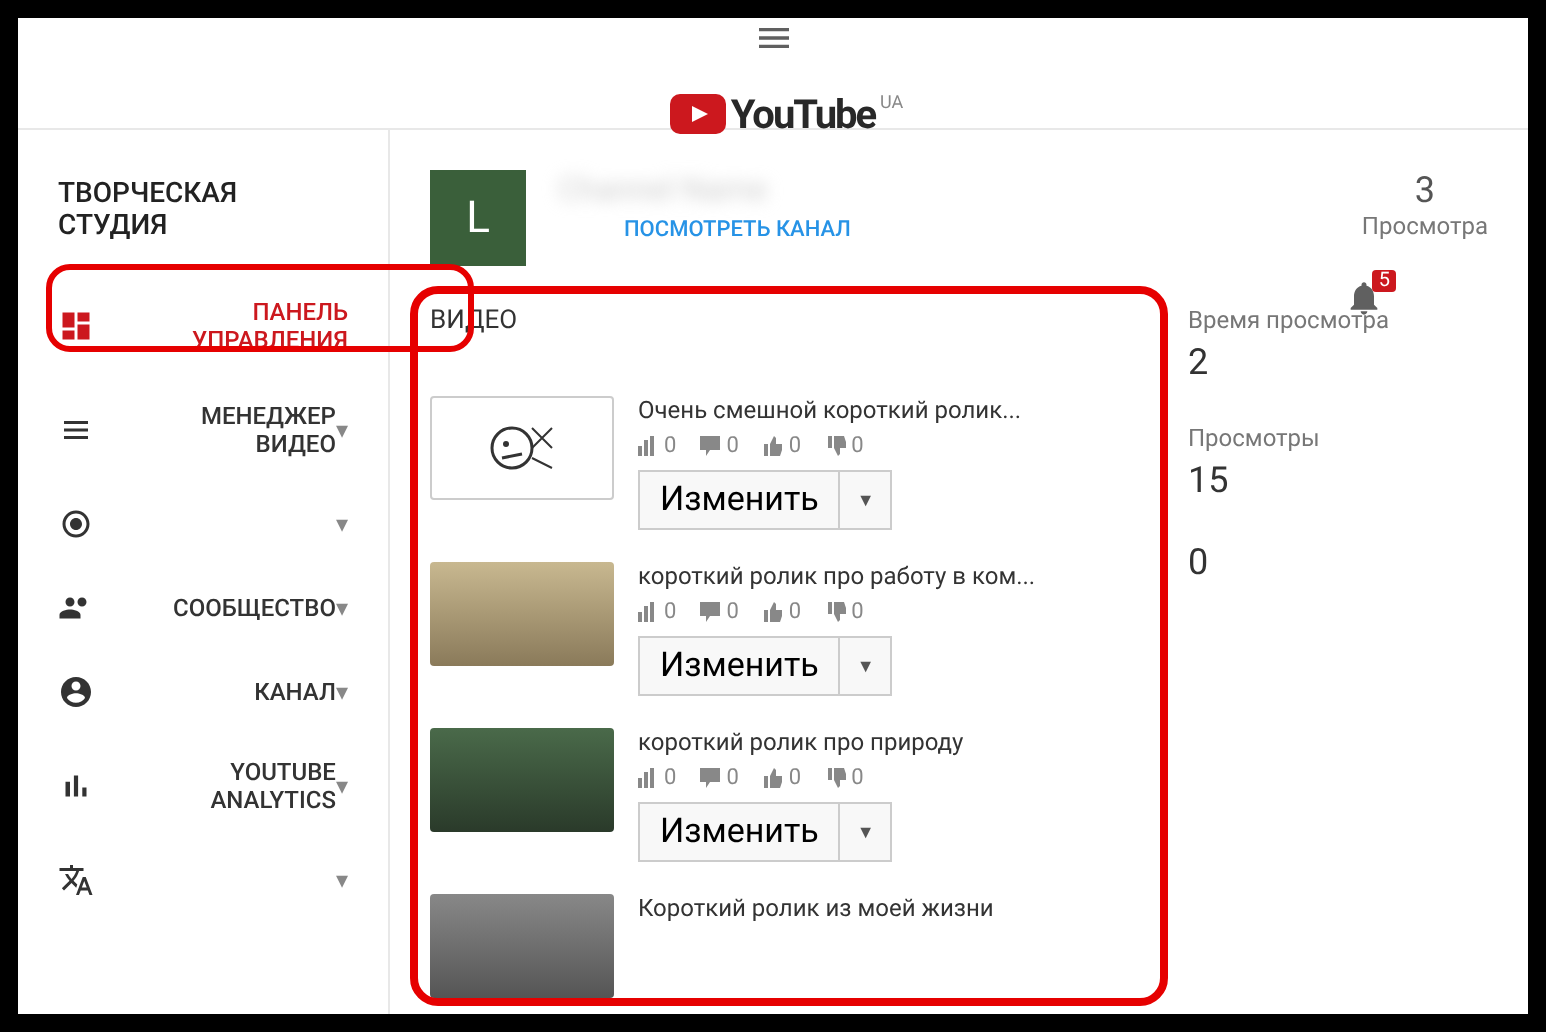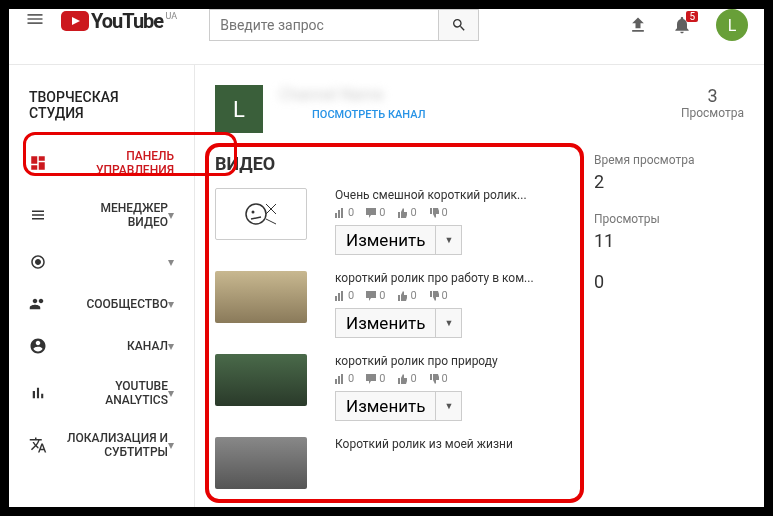--- a/index.html
+++ b/index.html
@@ -1,19 +1,19 @@
 <!DOCTYPE html>
 <html><head>
 <meta charset="utf-8">
 <style>
 * { margin: 0; padding: 0; box-sizing: border-box; font-family: Roboto, Arial, sans-serif; }
 body { background: #000; width: 773px; height: 516px; overflow: hidden; }
 .app { background: #fff; width: 755px; height: 498px; margin: 9px; position: relative; overflow: hidden; }
 
-.header { height: 56px; border-bottom: 1px solid #e8e8e8; display: flex; align-items: flex-start; padding: 0 16px; gap: 16px; }
+.header { height: 56px; border-bottom: 1px solid #e8e8e8; display: flex; align-items: center; padding: 0 16px; gap: 16px; flex-direction: column; }
 .menu-icon { cursor: pointer; color: #606060; }
 .logo { display: flex; align-items: center; position: relative; }
 .logo-text { font-weight: bold; font-size: 20px; letter-spacing: -1px; }
 .logo-sup { font-size: 9px; color: #888; position: absolute; right: -14px; top: 2px; }
 .search-wrap { display: flex; margin-left: 30px; }
 .search-input { width: 230px; height: 32px; border: 1px solid #ccc; padding: 0 10px; font-size: 14px; color: #888; outline: none; }
 .search-btn { width: 40px; height: 32px; border: 1px solid #ccc; border-left: none; background: #f8f8f8; cursor: pointer; display: flex; align-items: center; justify-content: center; color: #333; }
 .header-right { margin-left: auto; display: flex; align-items: center; gap: 24px; }
 .bell-wrap { position: relative; color: #606060; }
 .bell-badge { position: absolute; top: -4px; right: -6px; background: #cc181e; color: #fff; font-size: 10px; padding: 0 3px; border-radius: 2px; }
@@ -36,22 +36,22 @@
 .channel-info { flex: 1; }
 .channel-name { font-size: 16px; color: #ccc; filter: blur(4px); margin-bottom: 4px; }
 .channel-link { color: #2793e6; font-size: 11px; font-weight: 500; cursor: pointer; padding-left: 33px; }
 .channel-stats { text-align: center; }
 .stats-num { font-size: 18px; color: #555; }
 .stats-label { font-size: 12px; color: #777; }
 
 .cols { display: flex; gap: 20px; }
 .videos-panel { flex: 1; position: relative; }
 .highlight-2 { border: 4px solid #e60000; border-radius: 14px; position: absolute; left: -10px; top: -10px; right: -10px; height: 360px; pointer-events: none; z-index: 10; }
-.panel-title { font-size: 18px; font-weight: 700; color: #333; margin-bottom: 14px; }
-.video-row { display: flex; gap: 28px; margin-bottom: 16px; }
+.panel-title { font-size: 13px; font-weight: 400; color: #333; margin-bottom: 30px; }
+.video-row { display: flex; gap: 12px; margin-bottom: 16px; }
 .thumb { width: 92px; height: 52px; background: #ddd; flex-shrink: 0; border-radius: 2px; display: flex; align-items: center; justify-content: center; font-size: 8px; color: #666; }
 .thumb.t1 { background: #fff; border: 1px solid #ccc; }
 .thumb.t2 { background: linear-gradient(#c8b890, #8a7a5a); }
 .thumb.t3 { background: linear-gradient(#4a6a4a, #2a3a2a); }
 .thumb.t4 { background: linear-gradient(#888, #555); }
 .video-info { flex: 1; }
 .video-title { font-size: 12px; color: #333; margin-bottom: 4px; }
 .video-stats { display: flex; gap: 12px; font-size: 11px; color: #888; margin-bottom: 6px; align-items: center; }
 .stat-item { display: flex; align-items: center; gap: 3px; }
 .btn-group { display: flex; }
@@ -163,21 +163,20 @@
           </span>
         <span class="nav-label">YOUTUBE ANALYTICS</span>
         <span class="chevron">▾</span>
       </div>
       <div class="nav-item">
         <span class="icon">
             <svg width="18" height="18" viewBox="0 0 24 24">
               <path fill="currentColor" d="M12.87 15.07l-2.54-2.51.03-.03c1.74-1.94 2.98-4.17 3.71-6.53H17V4h-7V2H8v2H1v1.99h11.17C11.5 7.92 10.44 9.75 9 11.35 8.07 10.32 7.3 9.19 6.69 8h-2c.73 1.63 1.73 3.17 2.98 4.56l-5.09 5.02L4 19l5-5 3.11 3.11.76-2.04zM18.5 10h-2L12 22h2l1.12-3h4.75L21 22h2l-4.5-12zm-2.62 7l1.62-4.33L19.12 17h-3.24z"></path>
             </svg>
           </span>
-        <span class="nav-label">ЛОКАЛИЗАЦИЯ И СУБТИТРЫ</span>
         <span class="chevron">▾</span>
       </div>
     </div>
 
     <div class="main">
       <div class="channel-header">
         <div class="channel-avatar">L</div>
         <div class="channel-info">
           <div class="channel-name">Channel Name</div>
           <div class="channel-link">ПОСМОТРЕТЬ КАНАЛ</div>
@@ -325,21 +324,21 @@
           </div>
         </div>
 
         <div class="analytics-panel">
           <div class="analytics-item">
             <div class="analytics-label">Время просмотра</div>
             <div class="analytics-value">2</div>
           </div>
           <div class="analytics-item">
             <div class="analytics-label">Просмотры</div>
-            <div class="analytics-value">11</div>
+            <div class="analytics-value">15</div>
           </div>
           <div class="analytics-item">
             <div class="analytics-value">0</div>
           </div>
         </div>
       </div>
     </div>
   </div>
 
   <div class="highlight-1"></div>

